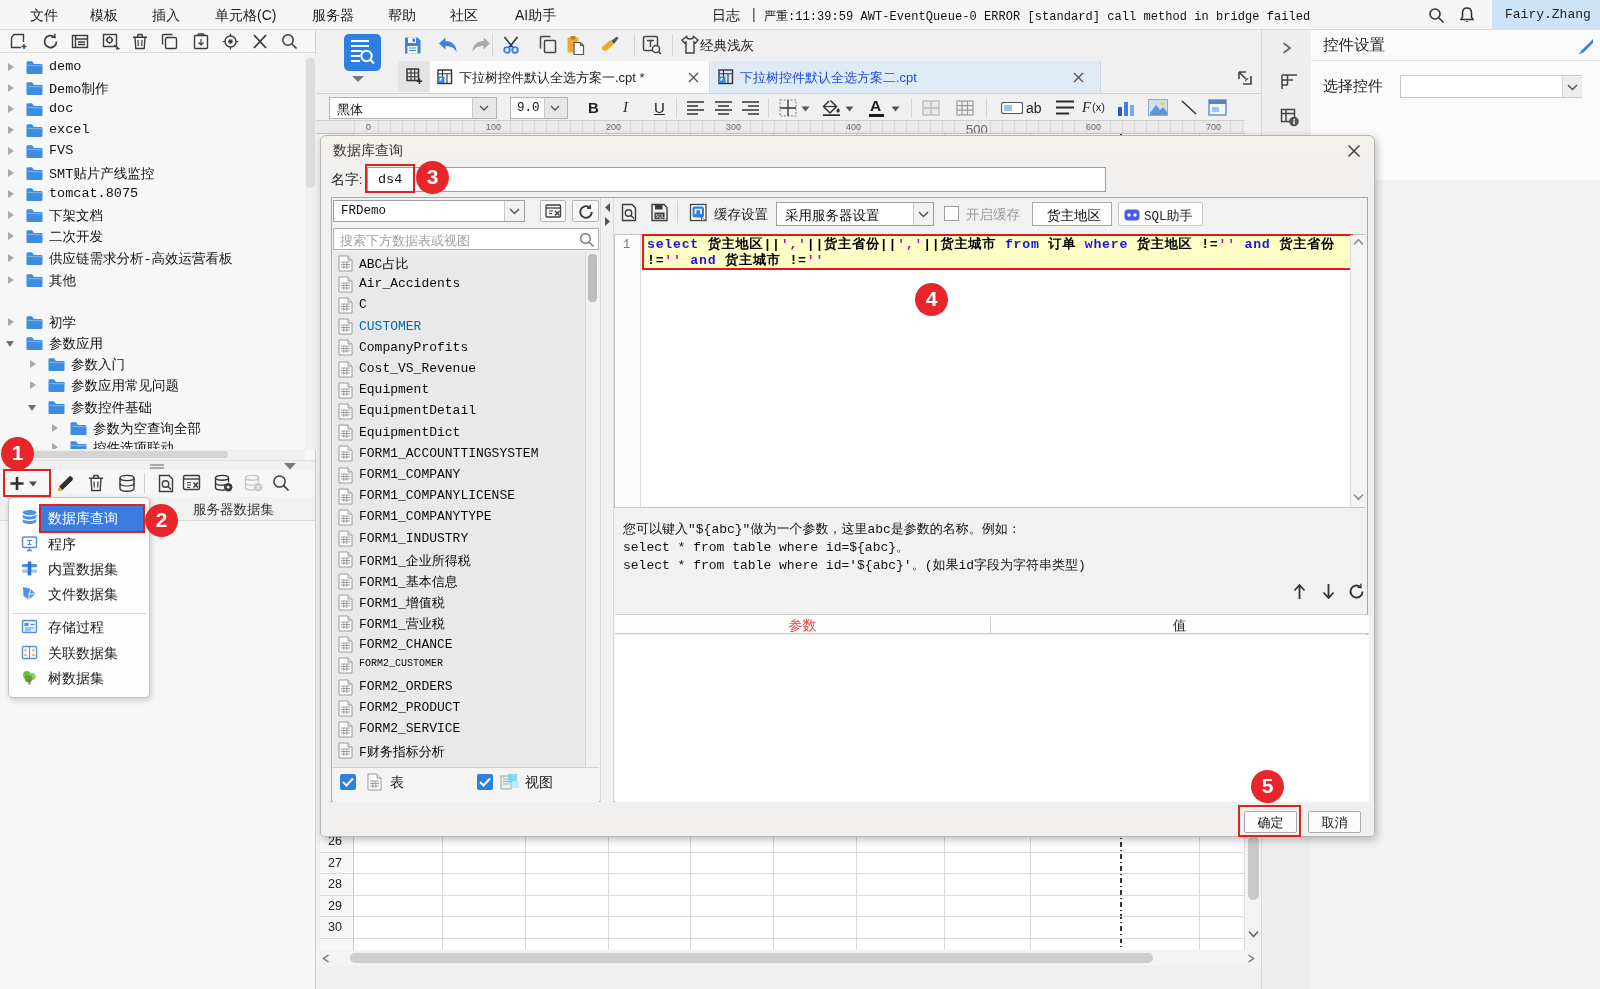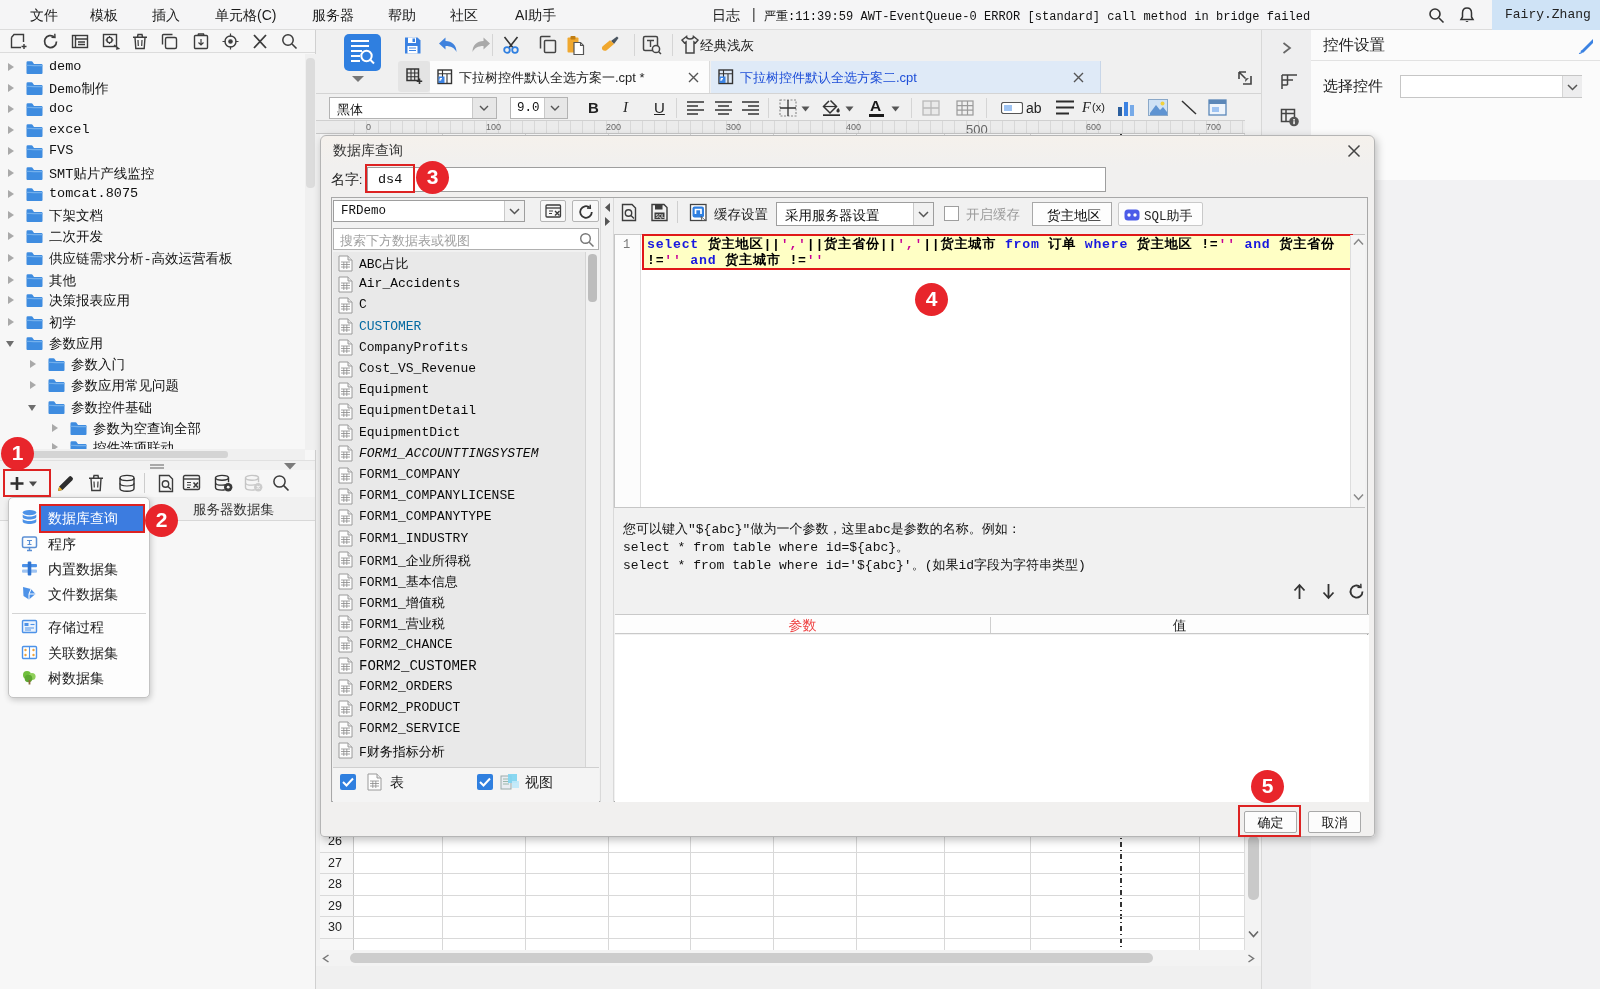--- a/index.html
+++ b/index.html
@@ -169,28 +169,20 @@
         </svg>
         <span class="tlbl" style="left:49px;">供应链需求分析-高效运营看板</span>
       </div>
     <div class="trow" style="top:215.5px;">
         <span class="tarw" style="left:8px;"></span>
         <svg class="fold" style="left:26px;">
           <path d="M0.5 2.5 L0.5 12 a1 1 0 0 0 1 1 L15.5 13 a1 1 0 0 0 1-1 L16.5 4 a1 1 0 0 0 -1-1 L8 3 L6.5 0.8 a1.2 1.2 0 0 0 -1-0.5 L1.7 0.3 a1.2 1.2 0 0 0 -1.2 1.2 Z" fill="#3e8ce0"></path>
           <path d="M0.5 4.2 L7.8 4.6 L16.5 4.6" stroke="#74b0ec" stroke-width="1.1" fill="none"></path>
         </svg>
         <span class="tlbl" style="left:49px;">其他</span>
-      </div>
-    <div class="trow" style="top:235.5px;">
-        <span class="tarw" style="left:8px;"></span>
-        <svg class="fold" style="left:26px;">
-          <path d="M0.5 2.5 L0.5 12 a1 1 0 0 0 1 1 L15.5 13 a1 1 0 0 0 1-1 L16.5 4 a1 1 0 0 0 -1-1 L8 3 L6.5 0.8 a1.2 1.2 0 0 0 -1-0.5 L1.7 0.3 a1.2 1.2 0 0 0 -1.2 1.2 Z" fill="#3e8ce0"></path>
-          <path d="M0.5 4.2 L7.8 4.6 L16.5 4.6" stroke="#74b0ec" stroke-width="1.1" fill="none"></path>
-        </svg>
-        <span class="tlbl" style="left:49px;">决策报表应用</span>
       </div>
     <div class="trow" style="top:257.5px;">
         <span class="tarw" style="left:8px;"></span>
         <svg class="fold" style="left:26px;">
           <path d="M0.5 2.5 L0.5 12 a1 1 0 0 0 1 1 L15.5 13 a1 1 0 0 0 1-1 L16.5 4 a1 1 0 0 0 -1-1 L8 3 L6.5 0.8 a1.2 1.2 0 0 0 -1-0.5 L1.7 0.3 a1.2 1.2 0 0 0 -1.2 1.2 Z" fill="#3e8ce0"></path>
           <path d="M0.5 4.2 L7.8 4.6 L16.5 4.6" stroke="#74b0ec" stroke-width="1.1" fill="none"></path>
         </svg>
         <span class="tlbl" style="left:49px;">初学</span>
       </div>
     <div class="trow" style="top:278.5px;">
@@ -799,21 +791,21 @@
       <div class="abs" style="left:0;top:170.1px;width:252px;height:21px;">
           <svg class="abs" style="left:5px;top:2px;" width="15" height="17" viewBox="0 0 15 17">
             <path d="M1 1 L10 1 L14 5 L14 16 L1 16 Z" fill="#fdfdfd" stroke="#9a9a9a" stroke-width="1"></path>
             <path d="M10 1 L10 5 L14 5" fill="#e8e8e8" stroke="#9a9a9a" stroke-width="1"></path>
             <g stroke="#8a8a8a" stroke-width="0.8">
               <path d="M3 7 L12 7 M3 9.5 L12 9.5 M3 12 L12 12 M5.8 7 L5.8 14 M8.8 7 L8.8 14"></path>
             </g>
           </svg>
           <span class="abs mono" style="left:26px;top:2.5px;font-size:13px;color:#0a0a0a;white-space:nowrap;">EquipmentDict</span>
         </div>
-      <div class="abs" style="left:0;top:191.3px;width:252px;height:21px;font-style:italic;">
+      <div class="abs" style="left:0;top:191.3px;width:252px;height:21px;">
           <svg class="abs" style="left:5px;top:2px;" width="15" height="17" viewBox="0 0 15 17">
             <path d="M1 1 L10 1 L14 5 L14 16 L1 16 Z" fill="#fdfdfd" stroke="#9a9a9a" stroke-width="1"></path>
             <path d="M10 1 L10 5 L14 5" fill="#e8e8e8" stroke="#9a9a9a" stroke-width="1"></path>
             <g stroke="#8a8a8a" stroke-width="0.8">
               <path d="M3 7 L12 7 M3 9.5 L12 9.5 M3 12 L12 12 M5.8 7 L5.8 14 M8.8 7 L8.8 14"></path>
             </g>
           </svg>
           <span class="abs mono" style="left:26px;top:2.5px;font-size:13px;color:#0a0a0a;white-space:nowrap;">FORM1_ACCOUNTTINGSYSTEM</span>
         </div>
       <div class="abs" style="left:0;top:212.5px;width:252px;height:21px;">
@@ -907,21 +899,21 @@
           <span class="abs mono" style="left:26px;top:2.5px;font-size:13px;color:#0a0a0a;white-space:nowrap;">FORM2_CHANCE</span>
         </div>
       <div class="abs" style="left:0;top:403.3px;width:252px;height:21px;">
           <svg class="abs" style="left:5px;top:2px;" width="15" height="17" viewBox="0 0 15 17">
             <path d="M1 1 L10 1 L14 5 L14 16 L1 16 Z" fill="#fdfdfd" stroke="#9a9a9a" stroke-width="1"></path>
             <path d="M10 1 L10 5 L14 5" fill="#e8e8e8" stroke="#9a9a9a" stroke-width="1"></path>
             <g stroke="#8a8a8a" stroke-width="0.8">
               <path d="M3 7 L12 7 M3 9.5 L12 9.5 M3 12 L12 12 M5.8 7 L5.8 14 M8.8 7 L8.8 14"></path>
             </g>
           </svg>
-          <span class="abs mono" style="left:26px;top:2.5px;font-size:14px;color:#0a0a0a;white-space:nowrap;">FORM2_CUSTOMER</span>
+          <span class="abs mono" style="left:26px;top:2.5px;font-size:10px;color:#0a0a0a;white-space:nowrap;">FORM2_CUSTOMER</span>
         </div>
       <div class="abs" style="left:0;top:424.5px;width:252px;height:21px;">
           <svg class="abs" style="left:5px;top:2px;" width="15" height="17" viewBox="0 0 15 17">
             <path d="M1 1 L10 1 L14 5 L14 16 L1 16 Z" fill="#fdfdfd" stroke="#9a9a9a" stroke-width="1"></path>
             <path d="M10 1 L10 5 L14 5" fill="#e8e8e8" stroke="#9a9a9a" stroke-width="1"></path>
             <g stroke="#8a8a8a" stroke-width="0.8">
               <path d="M3 7 L12 7 M3 9.5 L12 9.5 M3 12 L12 12 M5.8 7 L5.8 14 M8.8 7 L8.8 14"></path>
             </g>
           </svg>
           <span class="abs mono" style="left:26px;top:2.5px;font-size:13px;color:#0a0a0a;white-space:nowrap;">FORM2_ORDERS</span>

